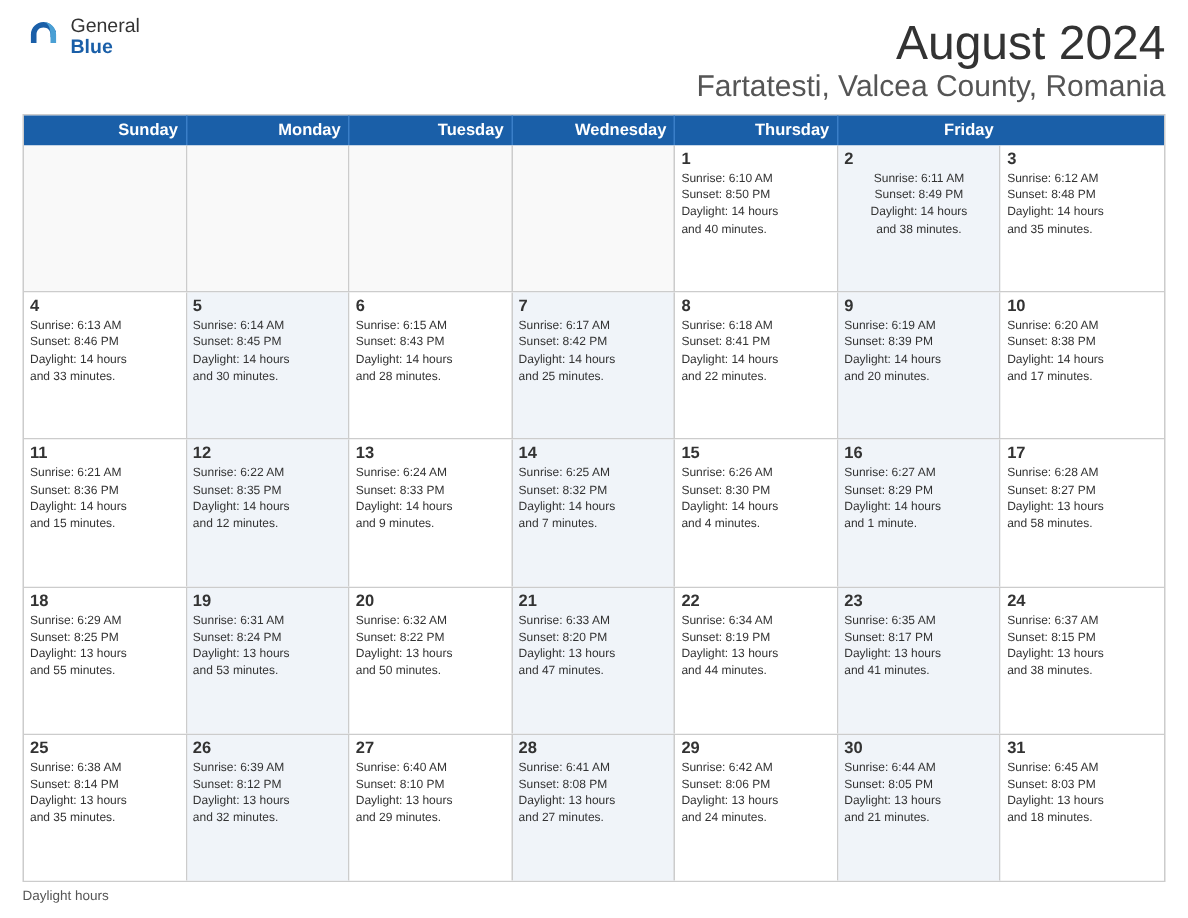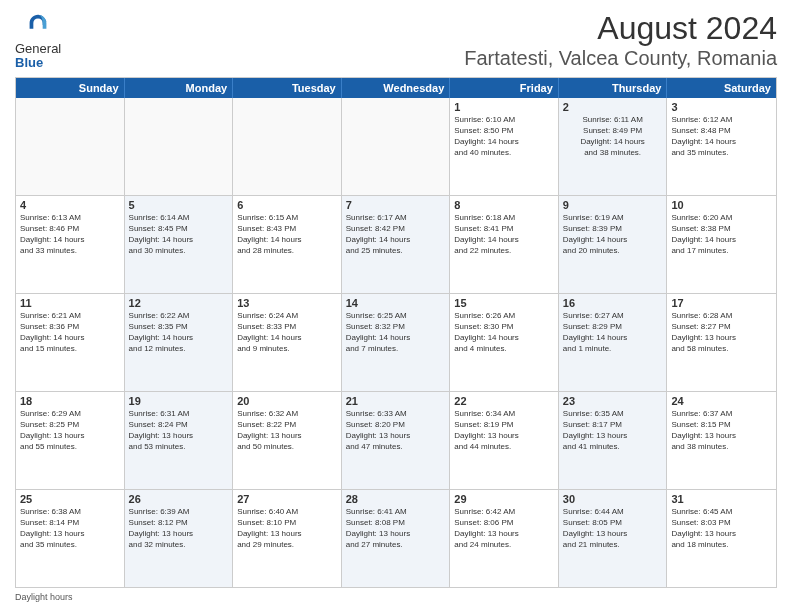--- a/index.html
+++ b/index.html
@@ -20,21 +20,20 @@
     .header {
       display: flex;
       justify-content: space-between;
       align-items: flex-start;
       margin-bottom: 6px;
     }
     .logo {
       display: flex;
       align-items: center;
       gap: 4px;
-      flex-direction: column;
     }
     .logo-text {
       display: flex;
       flex-direction: column;
       line-height: 1.1;
     }
     .logo-general {
       font-size: 13px;
       color: #333;
       font-weight: normal;
@@ -141,23 +140,22 @@
       <div class="subtitle">Fartatesti, Valcea County, Romania</div>
     </div>
   </div>
 
   <div class="calendar">
     <div class="cal-header-row">
     <div class="cal-header-cell">Sunday</div>
         <div class="cal-header-cell">Monday</div>
         <div class="cal-header-cell">Tuesday</div>
         <div class="cal-header-cell">Wednesday</div>
+        <div class="cal-header-cell">Thursday</div>
         <div class="cal-header-cell">Friday</div>
-        <div class="cal-header-cell">Thursday</div>
-        <div class="cal-header-cell">Saturday</div>
       </div>
     <div class="cal-body">
     <div class="cal-week">
           <div class="cal-cell empty"></div>
           <div class="cal-cell empty"></div>
           <div class="cal-cell empty"></div>
           <div class="cal-cell empty"></div>
           <div class="cal-cell">
             <span class="day-num">1</span>
             <div class="day-info" style="white-space: pre-line;">Sunrise: 6:10 AM

